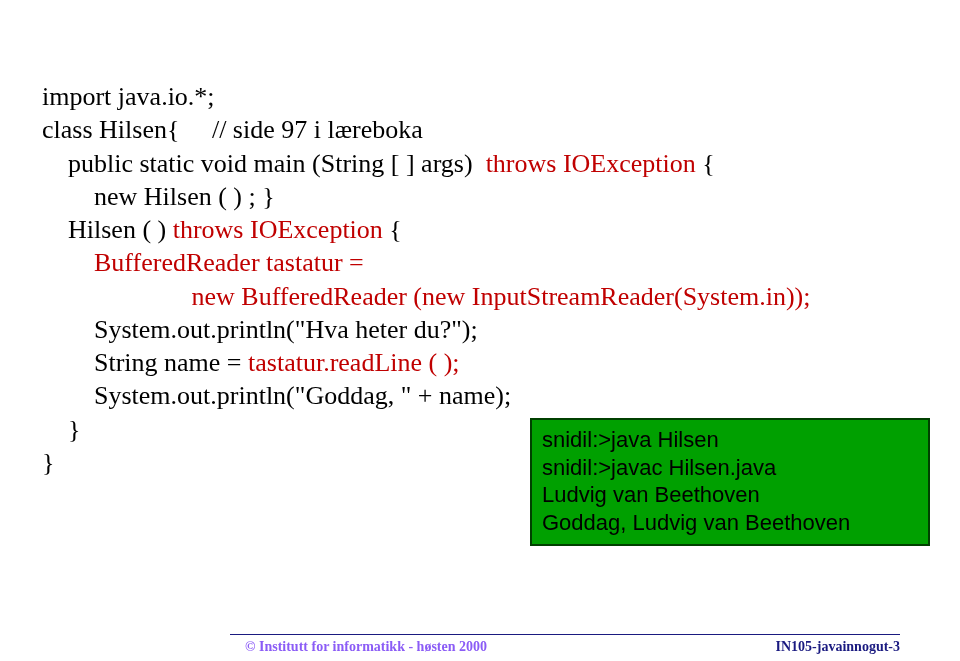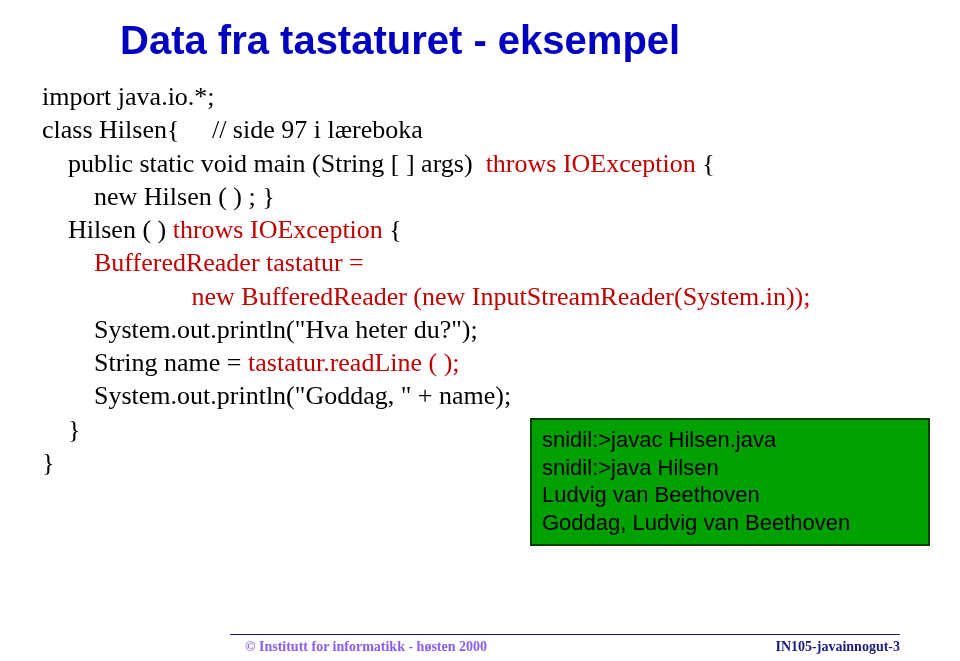--- a/index.html
+++ b/index.html
@@ -77,38 +77,37 @@
     font-size: 14px;
     color: #1a1a80;
     text-align: center;
   }
 </style>
 </head>
 <body>
 
 <div class="slide">
 
-  <div class="title">Data fra tastaturet - eksempel</div>
 
   <div class="code"><span><span>import java.io.*;</span></span>
 <span><span>class Hilsen{     </span><span class="blue">// side 97 i læreboka</span></span>
 <span><span>    public static void main (String [ ] args)  </span><span class="red">throws IOException </span><span>{</span></span>
 <span><span>        new Hilsen ( ) ; }</span></span>
 <span><span>    Hilsen ( ) </span><span class="red">throws IOException </span><span>{</span></span>
 <span><span>        </span><span class="red">BufferedReader tastatur =</span></span>
 <span><span>                       </span><span class="red">new BufferedReader (new InputStreamReader(System.in));</span></span>
 <span><span>        System.out.println("Hva heter du?");</span></span>
 <span><span>        String name = </span><span class="red">tastatur.readLine ( );</span></span>
 <span><span>        System.out.println("Goddag, " + name);</span></span>
 <span><span>    }</span></span>
 <span><span>}</span></span></div>
 
   <div class="greenbox">
+    <div>snidil:&gt;java Hilsen</div>
     <div>snidil:&gt;javac Hilsen.java</div>
-    <div>snidil:&gt;java Hilsen</div>
     <div>Ludvig van Beethoven</div>
     <div>Goddag, Ludvig van Beethoven</div>
   </div>
 
   <div class="footer-line"></div>
   <div class="footer-left">©  Institutt for informatikk -  høsten 2000</div>
   <div class="footer-right">IN105-javainnogut-3</div>
 
 </div>
 

